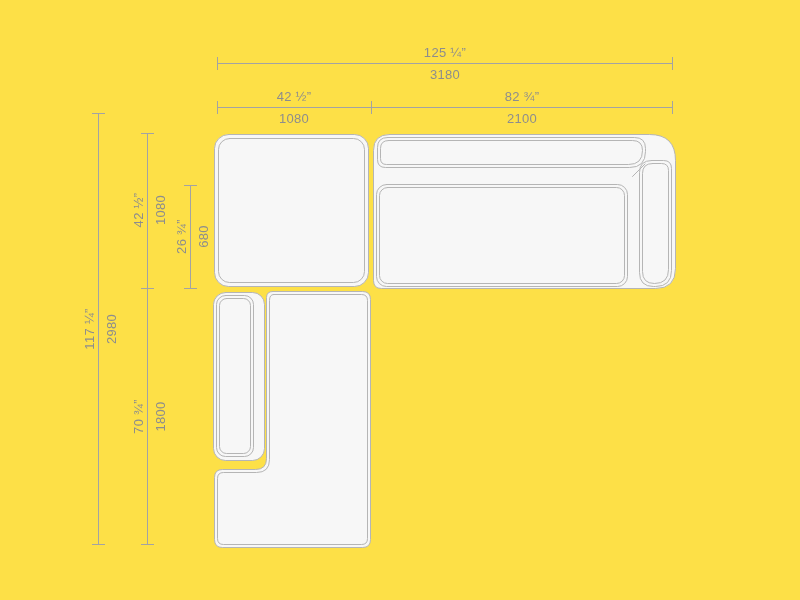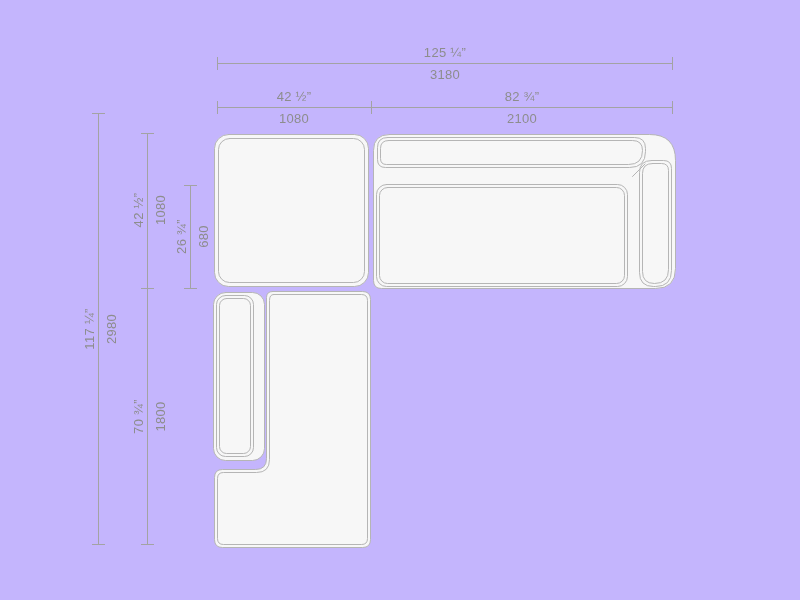--- a/index.html
+++ b/index.html
@@ -1,20 +1,20 @@
 <!DOCTYPE html>
 <html><head>
 <meta charset="utf-8">
 <style>
   html, body { margin: 0; padding: 0; }
   .stage {
     position: relative;
     width: 800px;
     height: 600px;
-    background: #c4b5fd;
+    background: #fde047;
     overflow: hidden;
     font-family: "Liberation Sans", "DejaVu Sans", sans-serif;
   }
   svg text {
     font-family: "Liberation Sans", "DejaVu Sans", sans-serif;
     font-size: 13px;
     letter-spacing: 0.3px;
     fill: #8d8d8d;
     stroke: none;
   }

